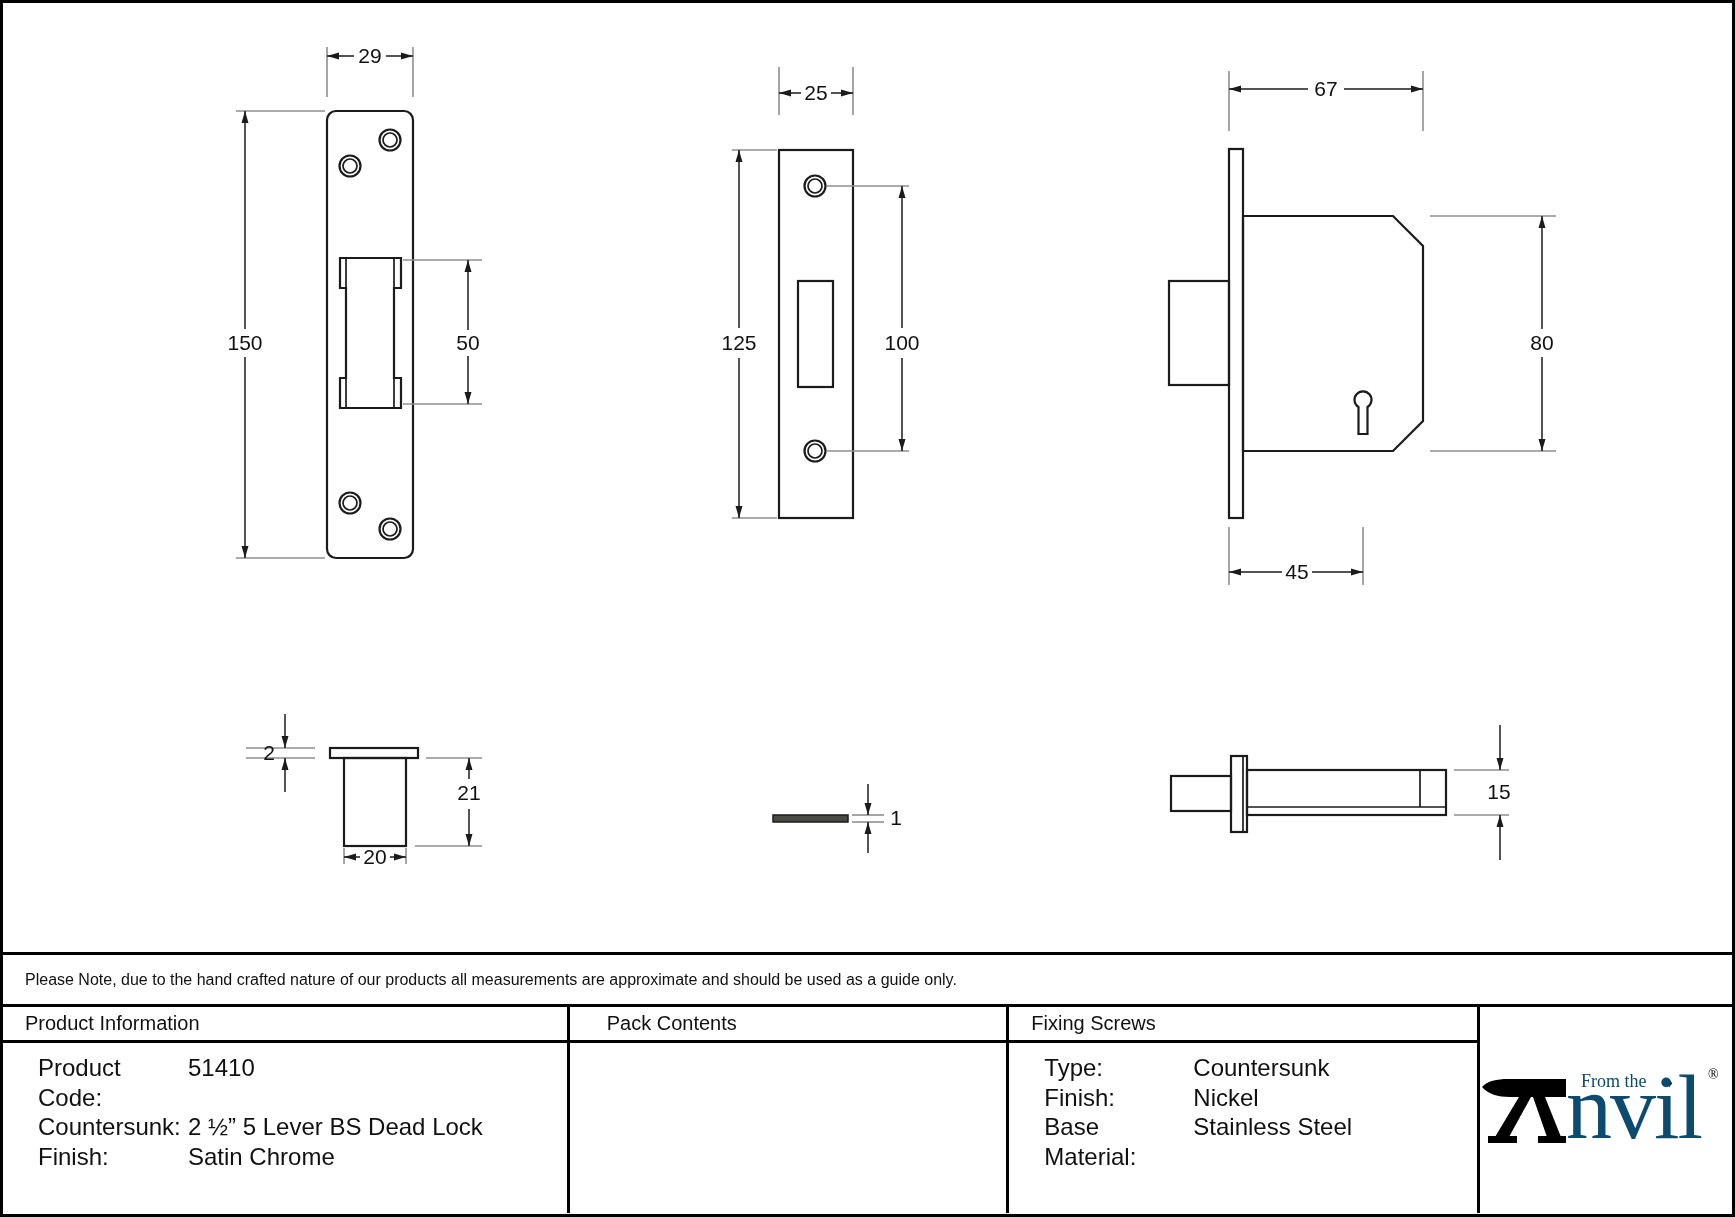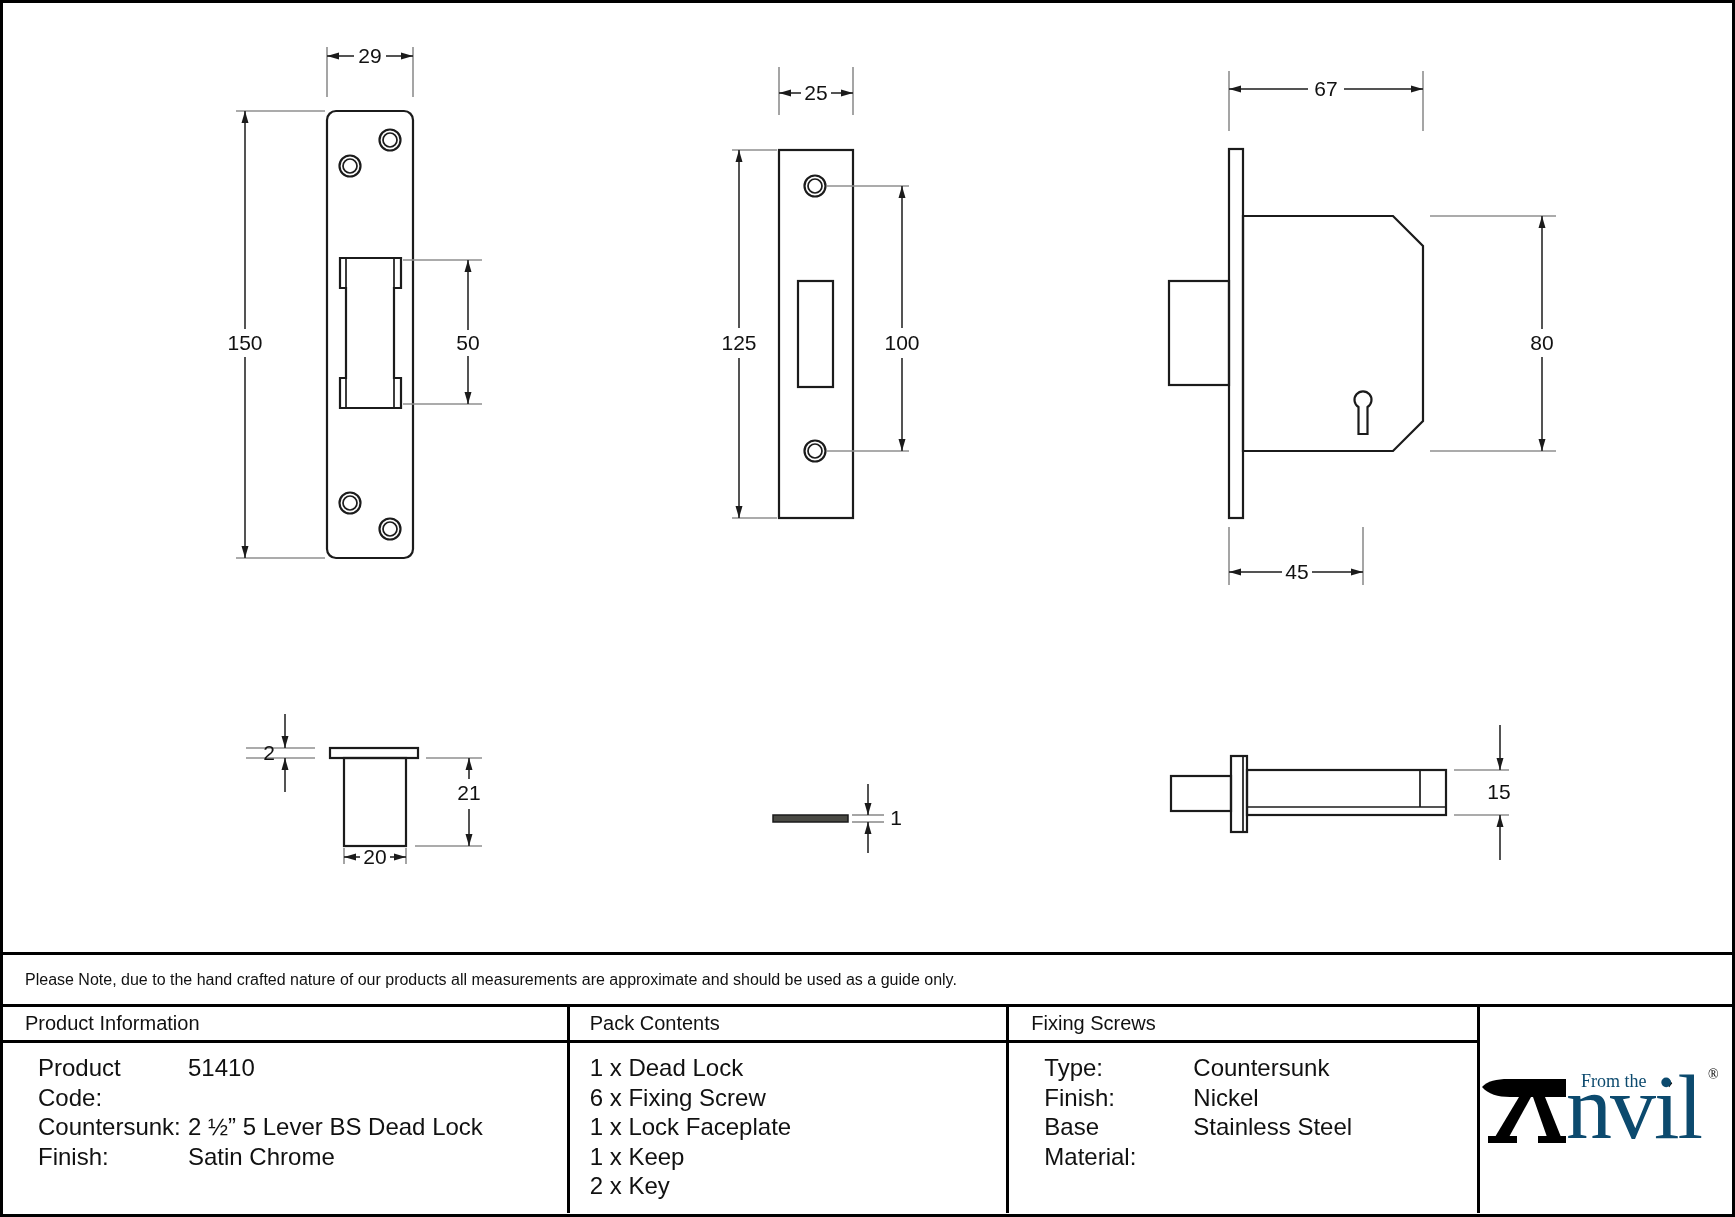--- a/index.html
+++ b/index.html
@@ -20,21 +20,21 @@
   .note-row{height:49px;border-top:3px solid #000;border-bottom:3px solid #000;
     display:flex;align-items:center;padding-left:22px;font-size:16px;}
   .cols{display:flex;height:206px;}
   .col{box-sizing:border-box;height:100%;}
   .col-product{width:584px;border-right:3px solid #000;}
   .col-pack{width:453px;border-right:3px solid #000;}
   .col-fixing{width:485px;border-right:3px solid #000;}
   .col-logo{flex:1;display:flex;align-items:center;justify-content:center;}
   .col-header{height:33px;border-bottom:3px solid #000;display:flex;align-items:center;
     padding-left:22px;font-size:20px;}
-  .col-pack .col-header{padding-left:20px;}
+  .col-pack .col-header{padding-left:37px;}
   .col-body{padding:10px 0 0 35px;font-size:24px;line-height:29.5px;}
   .col-pack .col-body{padding-left:20px;}
   .kv{display:flex;}
   .kv .k{width:150px;flex:0 0 150px;}
   .col-fixing .kv .k{width:149px;flex:0 0 149px;}
 
   .logo{position:relative;width:252px;height:82px;}
   .anvil-a{position:absolute;left:2px;top:6px;}
   .from-the{position:absolute;left:101px;top:2px;font-family:"Liberation Serif",serif;
     font-size:18px;color:#0c4a6e;}
@@ -234,27 +234,20 @@
           </div>
           <div class="kv">
             <span class="k">Finish:</span>
             <span class="v">Satin Chrome</span>
           </div>
         </div>
       </div>
 
       <div class="col col-pack">
         <div class="col-header">Pack Contents</div>
-        <div class="col-body">
-          <div>1 x Dead Lock</div>
-          <div>6 x Fixing Screw</div>
-          <div>1 x Lock Faceplate</div>
-          <div>1 x Keep</div>
-          <div>2 x Key</div>
-        </div>
       </div>
 
       <div class="col col-fixing">
         <div class="col-header">Fixing Screws</div>
         <div class="col-body">
           <div class="kv">
             <span class="k">Type:</span>
             <span class="v">Countersunk</span>
           </div>
           <div class="kv">

